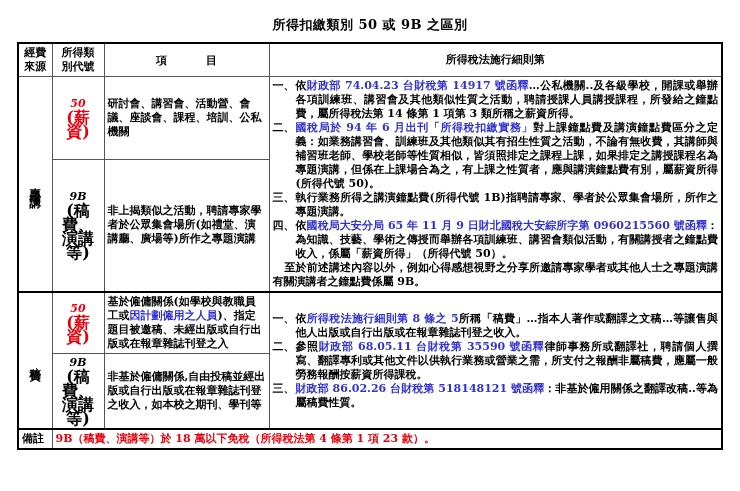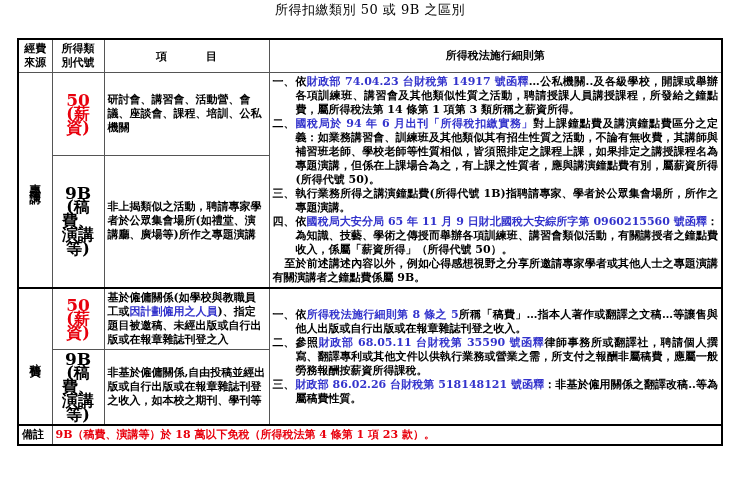--- a/index.html
+++ b/index.html
@@ -17,29 +17,30 @@
   .page {
     position: relative;
     width: 740px;
     height: 491px;
     box-sizing: border-box;
     padding: 0;
   }
   .doc-title {
     text-align: center;
     font-size: 13px;
-    font-weight: normal;
+    font-weight: bold;
     letter-spacing: 0.5px;
     padding: 3px 0 10px 0;
     line-height: 14px;
+    margin-top: 15px;
   }
   table.tax-table {
     border-collapse: collapse;
     width: 704px;
-    margin: 11px auto;
+    margin: 0 auto;
     table-layout: fixed;
     border: 2px solid #000;
   }
   table.tax-table td, table.tax-table th {
     border: 1px solid #555;
     vertical-align: middle;
     padding: 2px 3px;
     font-size: 11px;
     line-height: 14px;
     font-weight: bold;
@@ -74,21 +75,21 @@
     text-align: center;
     vertical-align: middle;
     padding: 0;
   }
   td.code-cell {
     text-align: center;
     vertical-align: middle;
     line-height: 14px;
     padding: 2px 1px;
   }
-  .code-main { display:block; font-size: 17px; font-weight: bold; }
+  .code-main { display:block; font-size: 11px; font-weight: bold; font-style: italic; }
   .code-sub  { display:block; font-size: 16px; font-weight: bold; }
   .red  { color: #e8000d; }
   .blue { color: #3333cc; }
 
   td.item-cell {
     vertical-align: middle;
     font-size: 11px;
     line-height: 15px;
     padding: 3px 4px;
     font-weight: bold;

